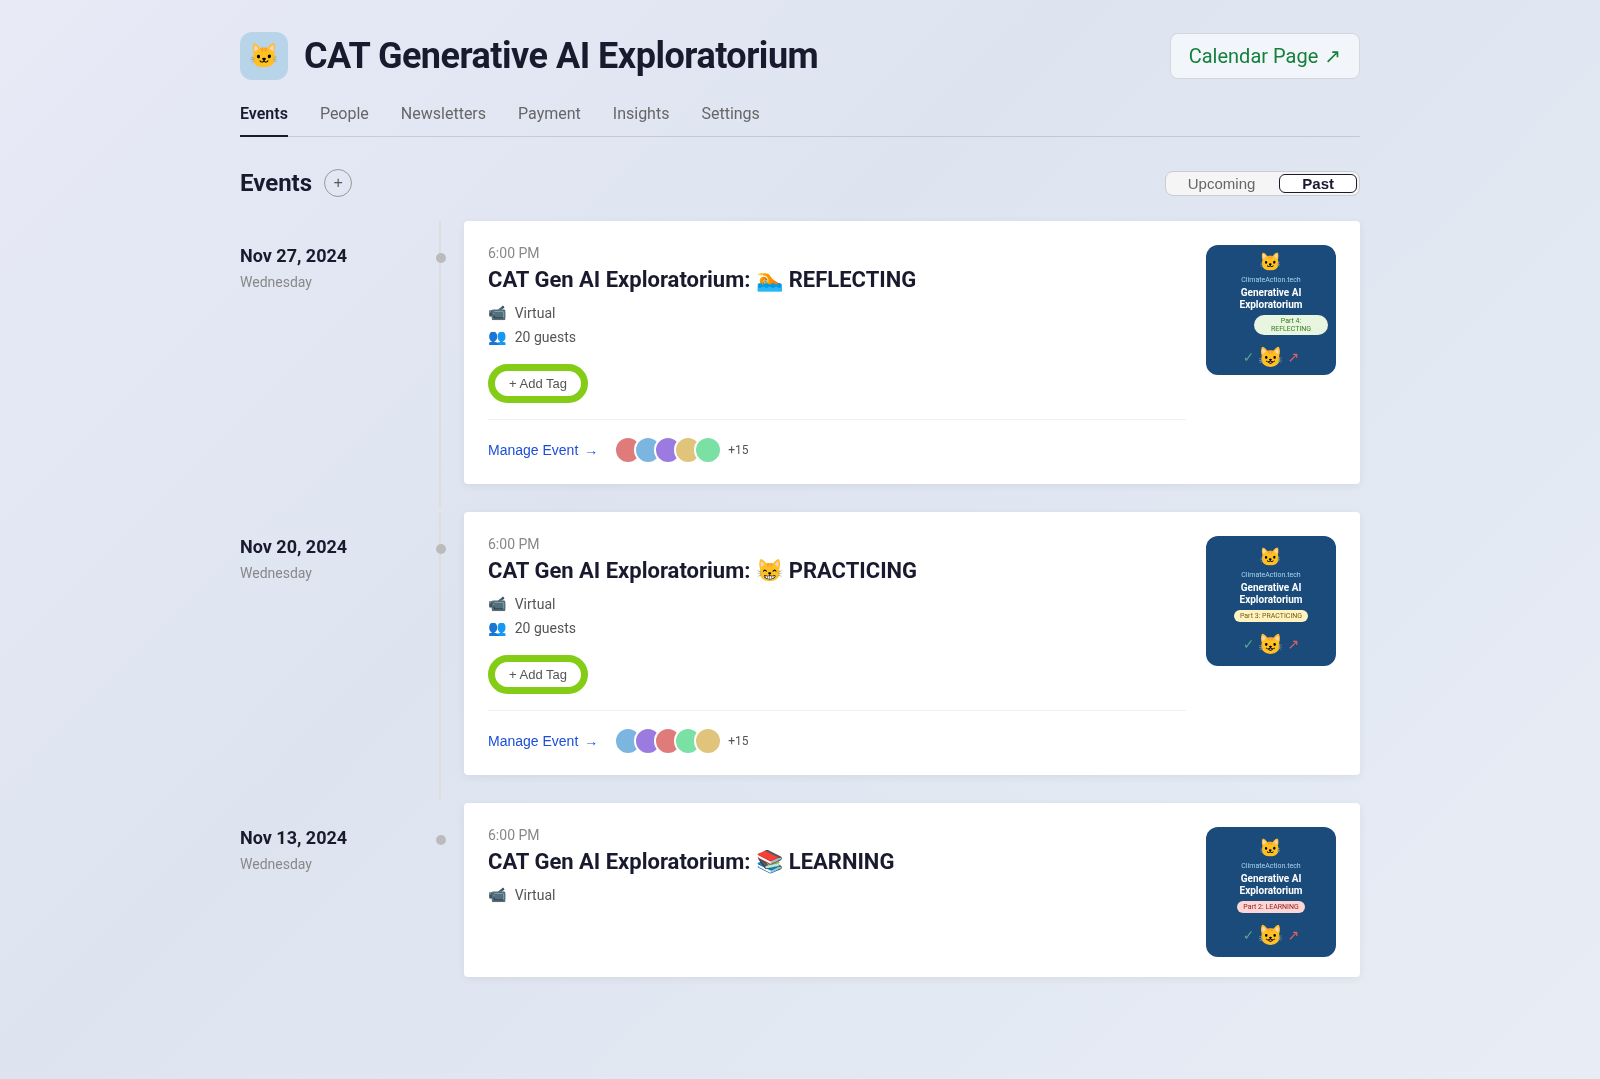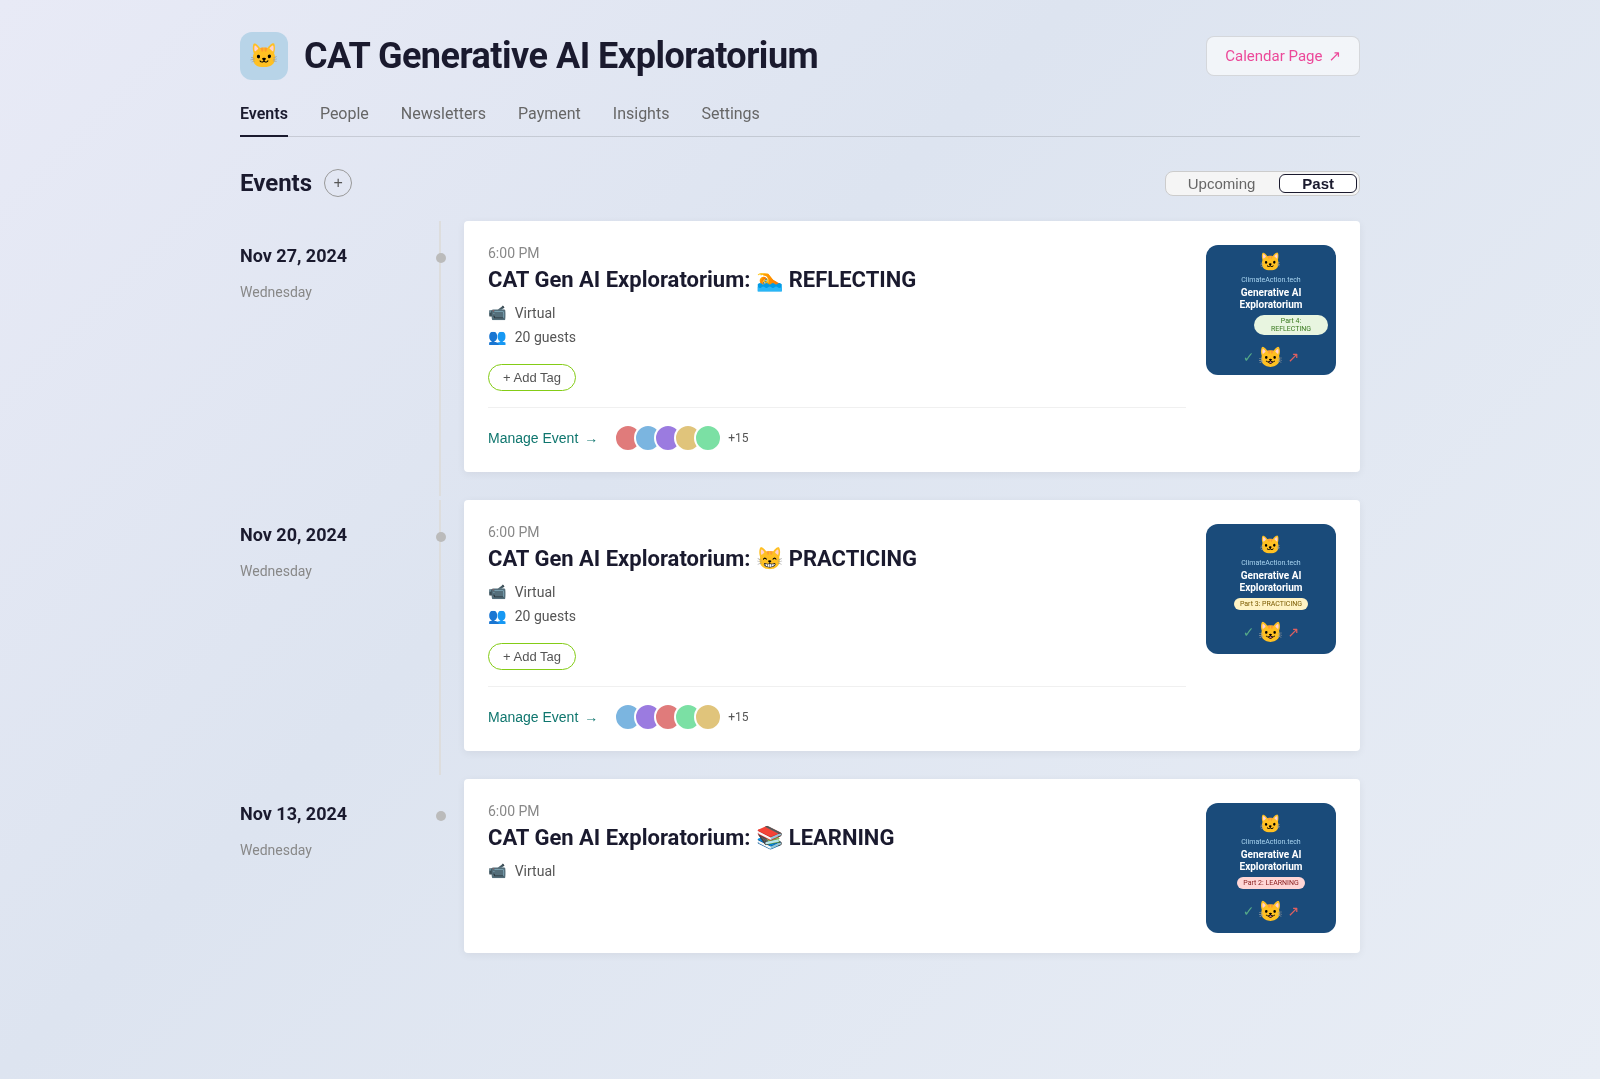--- a/index.html
+++ b/index.html
@@ -50,22 +50,22 @@
     }
 
     .calendar-page-btn {
       display: flex;
       align-items: center;
       gap: 6px;
       background: rgba(255,255,255,0.6);
       border: 1px solid rgba(0,0,0,0.12);
       border-radius: 8px;
       padding: 10px 18px;
-      font-size: 15px;
-      color: #ec4899;
+      font-size: 20px;
+      color: #15803d;
       cursor: pointer;
       text-decoration: none;
     }
 
     
     .nav {
       display: flex;
       gap: 32px;
       border-bottom: 1px solid rgba(0,0,0,0.12);
       margin-bottom: 32px;
@@ -169,21 +169,21 @@
 
     .event-date {
       font-size: 18px;
       font-weight: 700;
       color: #1a1a2e;
     }
 
     .event-day {
       font-size: 14px;
       color: #888;
-      margin-top: 18px;
+      margin-top: 8px;
     }
 
     .timeline-dot {
       position: absolute;
       right: -6px;
       top: 32px;
       width: 10px;
       height: 10px;
       border-radius: 50%;
       background: #bbb;
@@ -242,21 +242,21 @@
     }
 
     .meta-icon {
       font-size: 15px;
     }
 
     .add-tag-btn {
       display: inline-flex;
       align-items: center;
       gap: 4px;
-      border: 1px solid #84cc16;
+      border: 7px solid #84cc16;
       border-radius: 20px;
       padding: 5px 14px;
       font-size: 13px;
       color: #555;
       cursor: pointer;
       background: transparent;
       margin-top: 4px;
     }
 
     .event-footer {
@@ -266,21 +266,21 @@
       margin-top: 16px;
       padding-top: 16px;
       border-top: 1px solid #f0f0f0;
     }
 
     .manage-event-btn {
       display: flex;
       align-items: center;
       gap: 6px;
       font-size: 14px;
-      color: #0f766e;
+      color: #1d4ed8;
       cursor: pointer;
       background: transparent;
       border: none;
       font-weight: 500;
     }
 
     .avatars {
       display: flex;
       align-items: center;
     }

